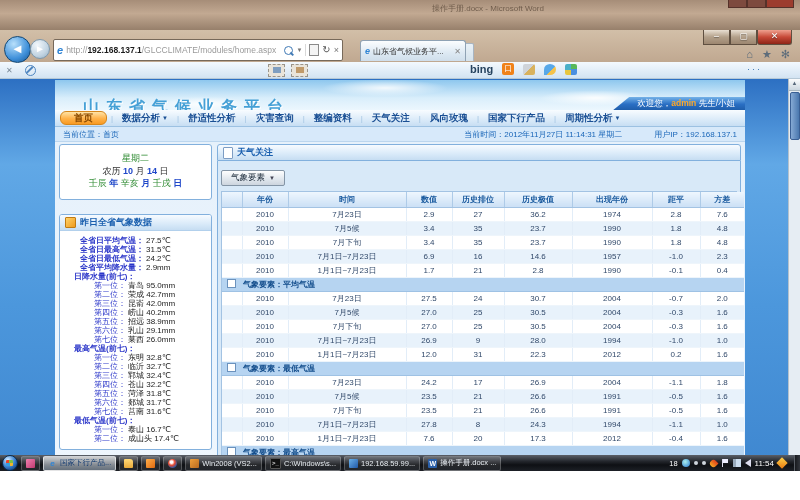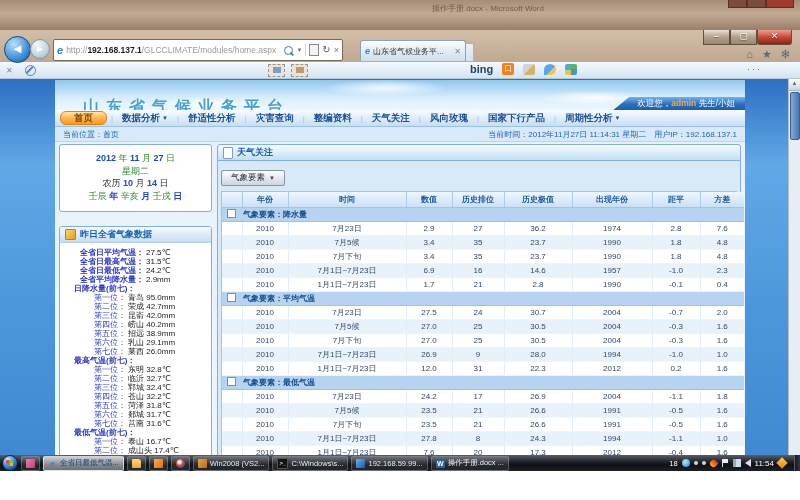--- a/index.html
+++ b/index.html
@@ -102,21 +102,21 @@
   .site-nav{height:16px;background:linear-gradient(to bottom,#f8fcff,#d8e9f8 65%,#c7def3);
     border-bottom:1px solid #9cc1e2;display:flex;align-items:center;padding-left:5px;font-size:9.5px;}
   .nav-item{color:#1a4f94;font-weight:bold;padding:0 9px;white-space:nowrap;}
   .nav-item.active{background:linear-gradient(to bottom,#ffe3a6,#ffb24a 55%,#f89a22);
     border:1px solid #d6871c;border-radius:6px;color:#8a4a00;height:12px;line-height:11px;padding:0 13px;margin-right:4px;}
   .nav-sep{color:#a3c4e2;font-size:8px;}
   .nav-caret{font-size:6px;color:#1a4f94;margin-left:2px;vertical-align:1px;}
 
   .crumb-row{height:14px;background:#d7e9fa;border-bottom:1px solid #bcd6ee;display:flex;
     justify-content:space-between;align-items:center;padding:0 8px;font-size:8px;color:#1a66b8;}
-  .crumb-right{display:flex;gap:8px;}
+  .crumb-right{display:flex;gap:32px;}
 
   .site-body{position:relative;height:330px;background:linear-gradient(to bottom,#e6f1fb,#eef6fe);}
 
   
   .sidebar{position:absolute;left:4px;top:2px;width:153px;}
   .panel{background:#fff;border:1px solid #82b0dd;border-radius:3px;overflow:hidden;margin-bottom:14px;}
   .panel-head{height:15px;background:linear-gradient(to bottom,#f7fbff,#d9eaf9 60%,#c6ddf2);
     border-bottom:1px solid #b2d0ec;display:flex;align-items:center;gap:4px;padding:0 5px;}
   .panel-title{font-size:9px;font-weight:bold;color:#1a5fae;}
   .icon-cal{width:9px;height:9px;background:#fff;border:1px solid #97a6b6;border-top:3px solid #d8503c;border-radius:1px;}
@@ -308,21 +308,20 @@
             <span>用户IP：192.168.137.1</span>
           </span>
         </div>
 
         <div class="site-body">
 
           <div class="sidebar">
 
             <div class="panel">
               <div class="cal-body">
-                  <div><span class="c-num">2012 </span><span class="c-unit">年 </span><span class="c-num">11 </span><span class="c-unit">月 </span><span class="c-num">27 </span><span class="c-unit">日</span></div>
                   <div><span class="c-unit">星期二</span></div>
                   <div><span class="c-dark">农历 </span><span class="c-num">10 </span><span class="c-dark">月 </span><span class="c-num">14 </span><span class="c-dark">日</span></div>
                   <div><span class="c-unit">壬辰 </span><span class="c-num">年 </span><span class="c-unit">辛亥 </span><span class="c-num">月 </span><span class="c-unit">壬戌 </span><span class="c-num">日</span></div>
                 </div>
             </div>
 
             <div class="panel">
               <div class="panel-head">
                 <span class="icon-data"></span>
                 <span class="panel-title">昨日全省气象数据</span>
@@ -446,24 +445,20 @@
                         <th>时间</th>
                         <th>数值</th>
                         <th>历史排位</th>
                         <th>历史极值</th>
                         <th>出现年份</th>
                         <th>距平</th>
                         <th>方差</th>
                       </tr>
                     </thead>
                   <tbody>
-                      <tr class="group">
-                        <td><span class="gcheck"></span></td>
-                        <td colspan="8">气象要素：降水量</td>
-                      </tr>
                       <tr class="odd">
                         <td></td>
                         <td>2010</td>
                         <td>7月23日</td>
                         <td>2.9</td>
                         <td>27</td>
                         <td>36.2</td>
                         <td>1974</td>
                         <td>2.8</td>
                         <td>7.6</td>
@@ -652,21 +647,21 @@
   </div>
 
   <div class="taskbar">
     <div class="orb"></div>
     <span id="tb-buttons" style="display:flex;gap:3px;align-items:center;">
         <div class="tb-btn">
           <span class="tb-i tbi-pink"></span>
         </div>
         <div class="tb-btn active">
           <span class="tb-i tbi-ie">e</span>
-          <span>全省日最低气温...</span>
+          <span>国家下行产品...</span>
         </div>
         <div class="tb-btn">
           <span class="tb-i tbi-folder"></span>
         </div>
         <div class="tb-btn">
           <span class="tb-i tbi-orange"></span>
         </div>
         <div class="tb-btn">
           <span class="tb-i tbi-media"></span>
         </div>

